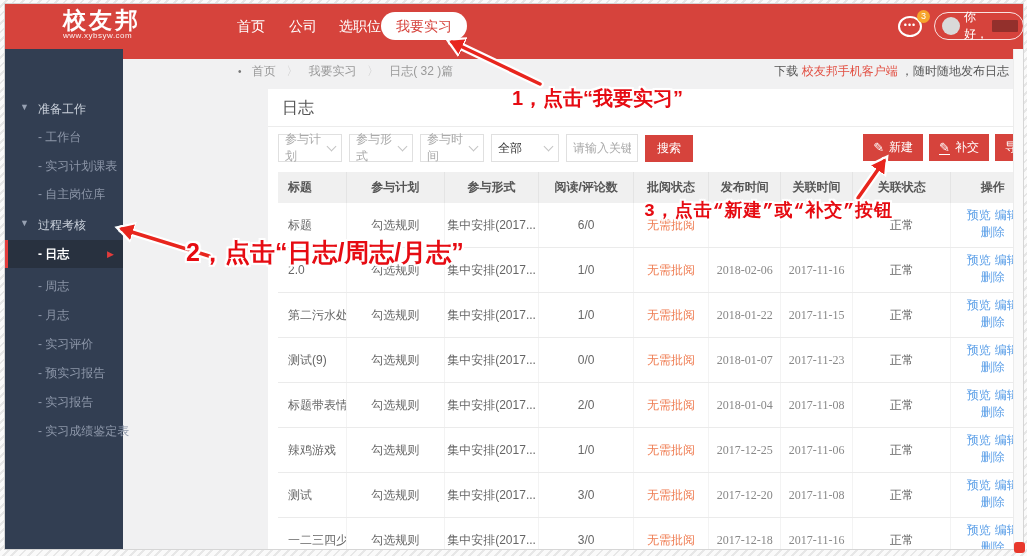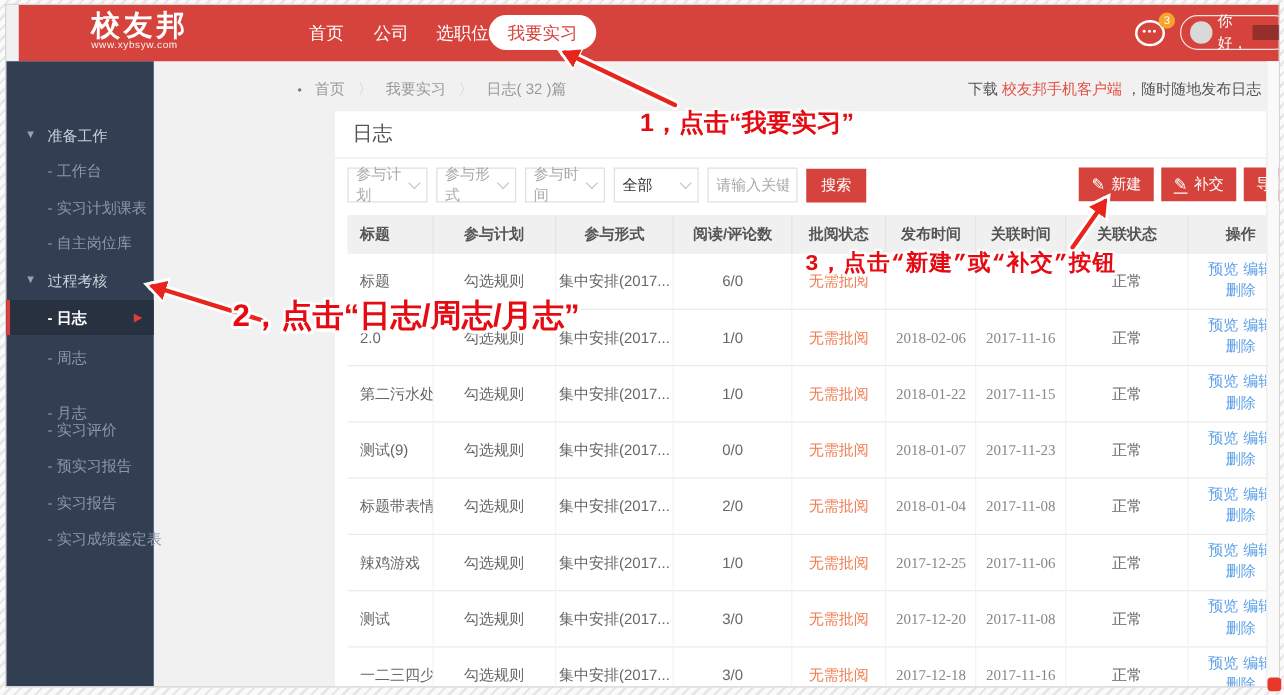--- a/index.html
+++ b/index.html
@@ -4,21 +4,21 @@
 <style>
   html,body{margin:0;padding:0;}
   body{
     width:1027px;height:556px;position:relative;overflow:hidden;
     font-family:"Liberation Sans","DejaVu Sans",sans-serif;
     background:repeating-linear-gradient(135deg,#fafafa 0 4px,#e7e7e7 4px 6px);
   }
   .frame{position:absolute;left:4px;top:3px;width:1018px;height:545px;background:#f1f1f2;
     border:1px solid #d6d6d6;overflow:hidden;}
   
-  .topbar{position:absolute;left:0;top:0;right:0;height:45px;background:#d6433c;margin-left:10px;}
+  .topbar{position:absolute;left:0;top:0;right:0;height:55px;background:#d6433c;}
   .logo{position:absolute;left:58px;top:3px;color:#fff;cursor:pointer;}
   .logo-title{font-size:23px;font-weight:bold;letter-spacing:3px;line-height:27px;}
   .logo-sub{font-size:8px;opacity:.92;margin-top:-3px;letter-spacing:.5px;}
   .nav-item{position:absolute;top:14px;color:#fff;font-size:14px;cursor:pointer;white-space:nowrap;}
   .nav-pill{position:absolute;left:376px;top:8px;width:86px;height:28px;background:#fff;border-radius:14px;
     color:#d6433c;font-size:14px;line-height:28px;text-align:center;cursor:pointer;}
   .msg{position:absolute;left:893px;top:12px;width:24px;height:21px;cursor:pointer;}
   .msg .bubble{width:20px;height:17px;border:2px solid #fff;border-radius:50%;color:#fff;
     font-size:9px;line-height:15px;text-align:center;letter-spacing:1px;}
   .msg .badge{position:absolute;right:-8px;top:-6px;min-width:13px;height:13px;border-radius:7px;
@@ -127,21 +127,21 @@
     <div class="sitem" style="top:106px">- 实习计划课表</div>
     <div class="sgroup" style="top:166px">
       <span class="scaret">▼</span>
       <span class="glabel">过程考核</span>
     </div>
     <div class="sitem active" style="top:191px">
       <span>- 日志</span>
       <span class="aright">▶</span>
     </div>
     <div class="sitem" style="top:226px">- 周志</div>
-    <div class="sitem" style="top:270px">- 月志</div>
+    <div class="sitem" style="top:255px">- 月志</div>
     <div class="sitem" style="top:313px">- 预实习报告</div>
     <div class="sitem" style="top:284px">- 实习评价</div>
     <div class="sitem" style="top:342px">- 实习报告</div>
     <div class="sitem" style="top:371px">- 实习成绩鉴定表</div>
   </div>
 
   <div class="breadcrumb">
     <span class="dot">•</span>
     <a>首页</a>
     <span class="sep">〉</span>

